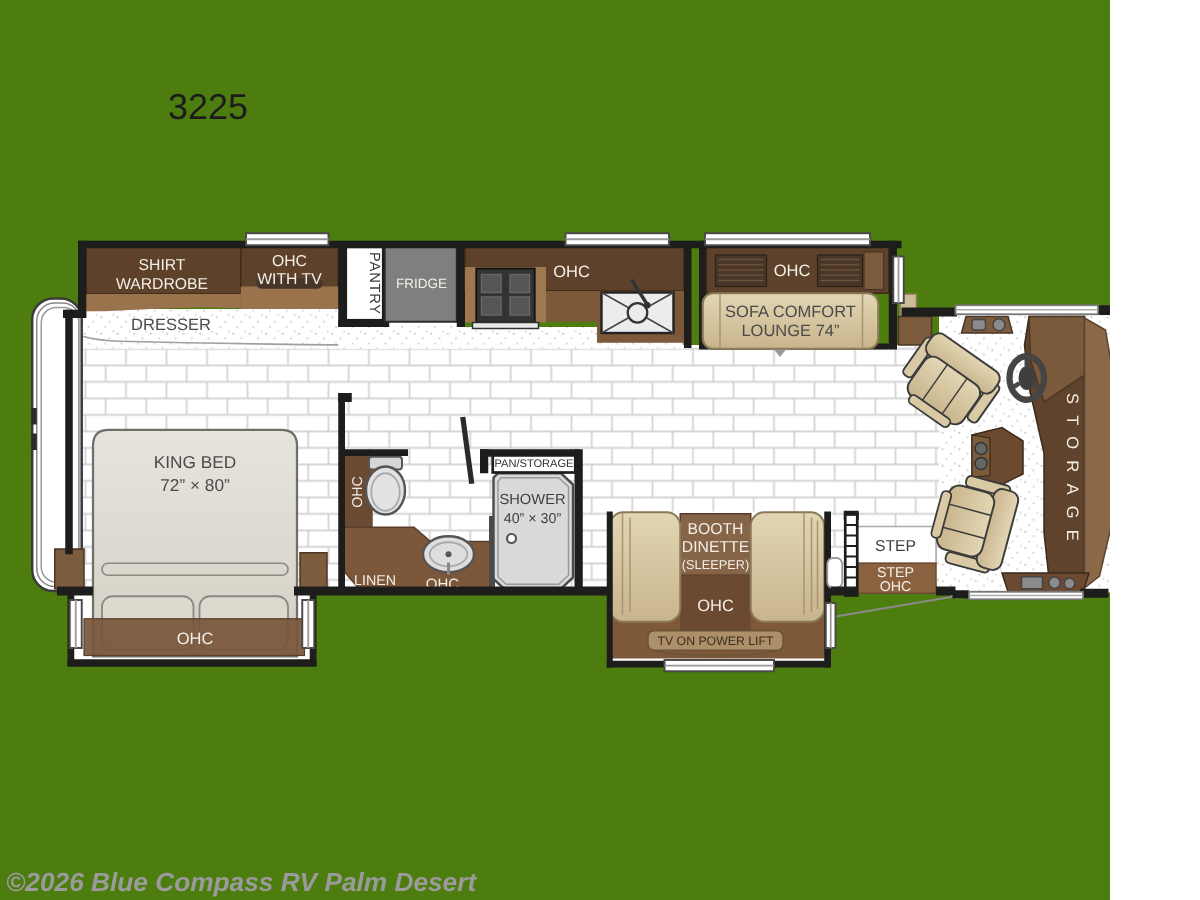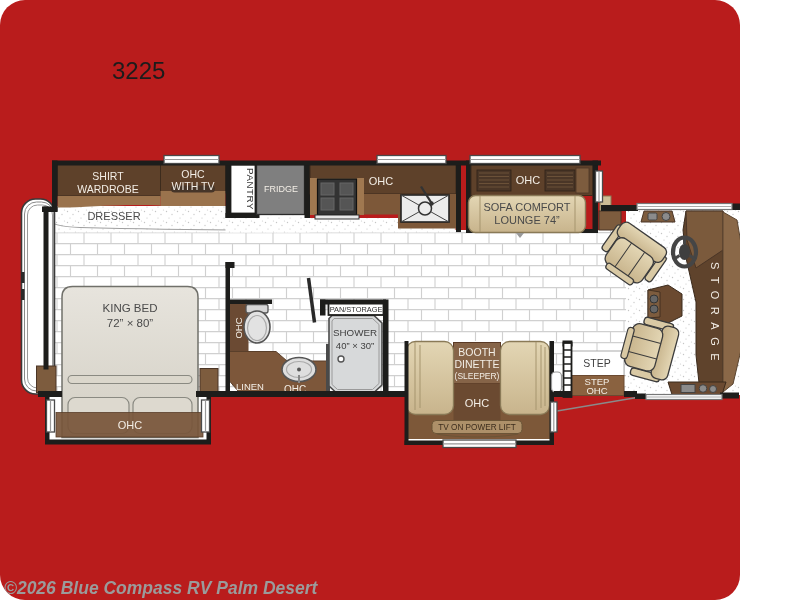--- a/index.html
+++ b/index.html
@@ -1,16 +1,16 @@
 <!DOCTYPE html>
 <html><head>
 <meta charset="utf-8">
 <style>
   html,body{margin:0;padding:0;background:#ffffff;}
-  .page{position:relative;width:740px;height:600px;background:#b91c1c;overflow:hidden;border-radius:25px;}
+  .page{position:relative;width:740px;height:600px;background:#4d7c0f;overflow:hidden;}
   text{font-family:"Liberation Sans",sans-serif;}
   .w{fill:#f3eee6;}
 </style>
 </head>
 <body>
 <div class="page">
 <svg width="800" height="600" viewBox="0 0 800 600" xmlns="http://www.w3.org/2000/svg">
 <defs>
   <pattern id="brick" width="54" height="22" patternUnits="userSpaceOnUse" patternTransform="translate(3,1)">
     <rect width="54" height="22" fill="#ffffff"></rect>

